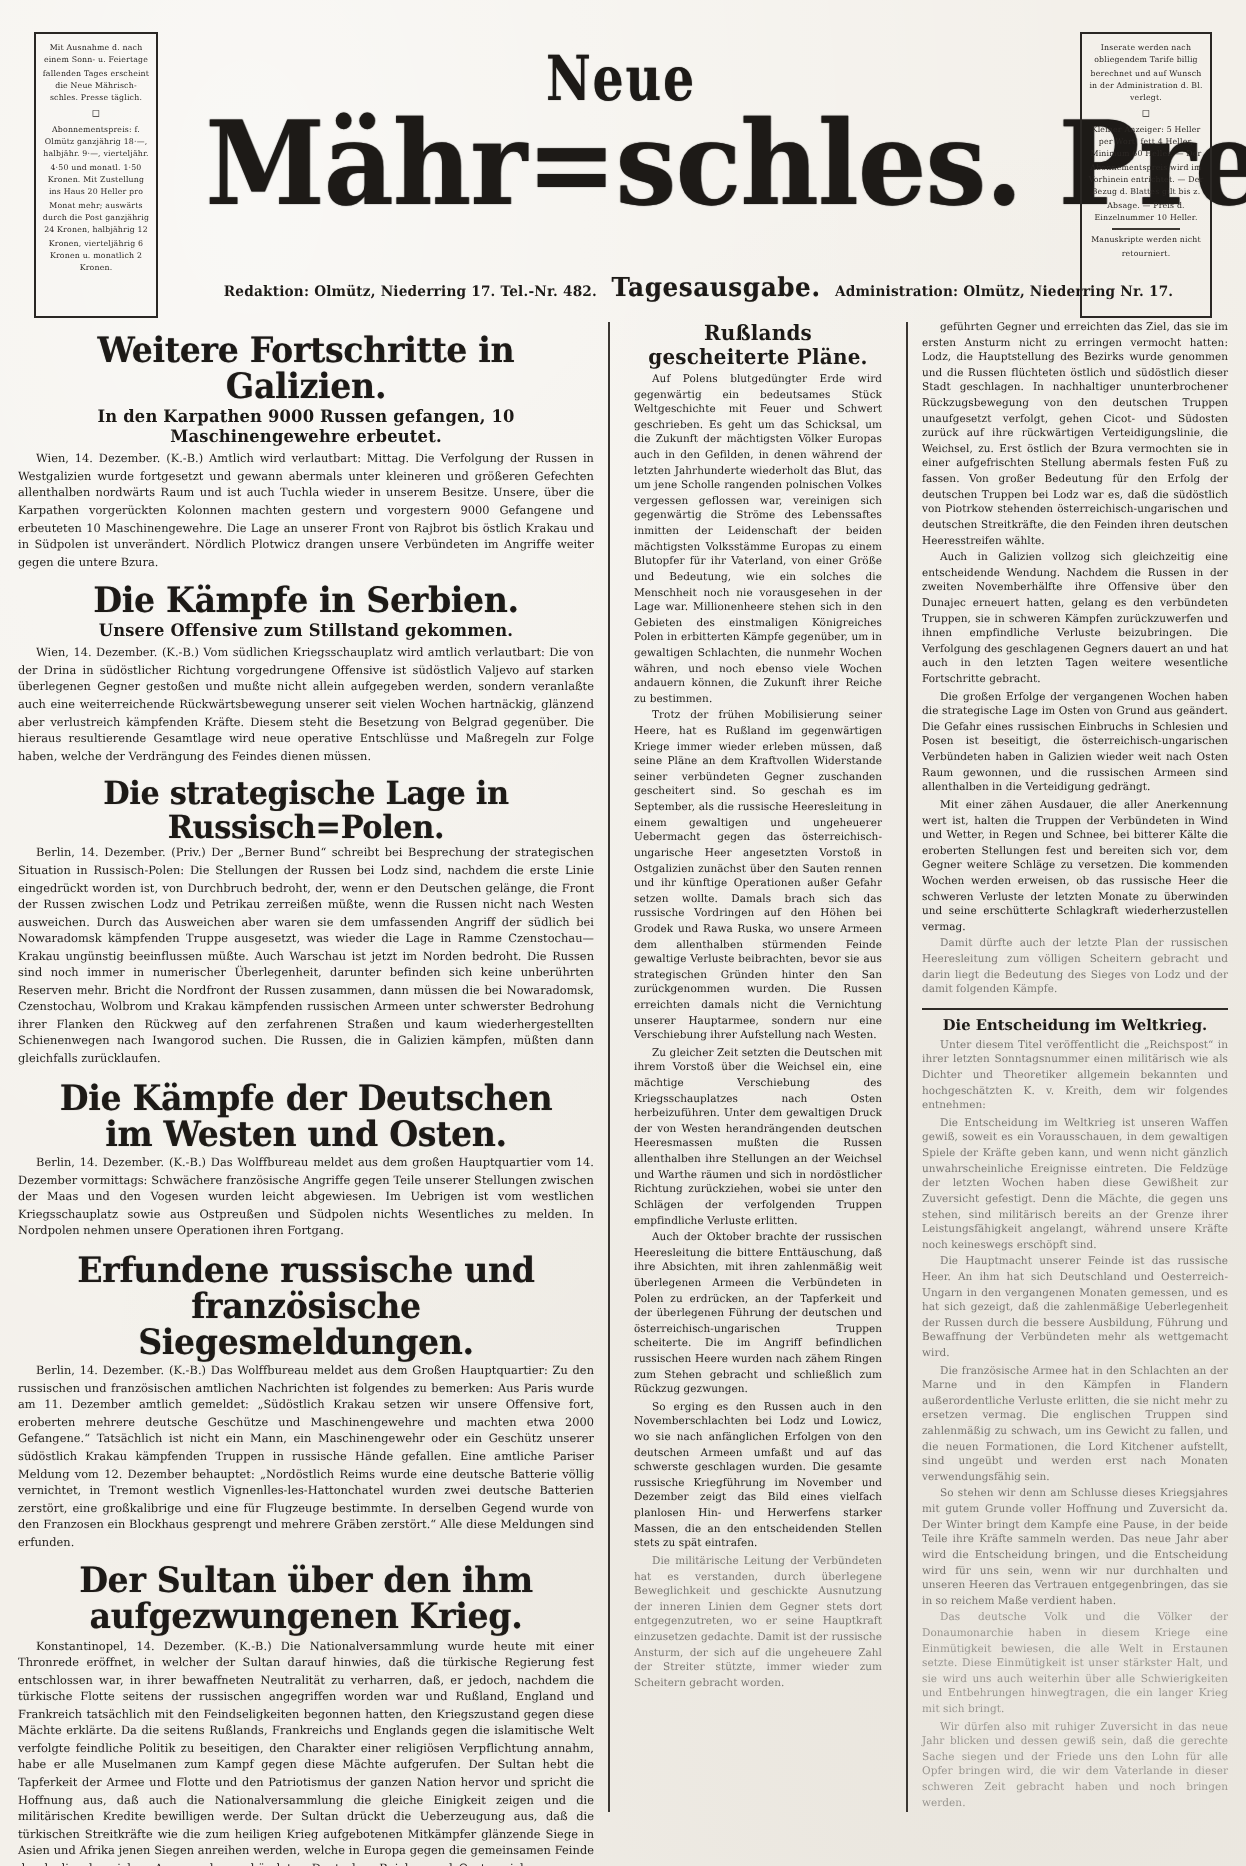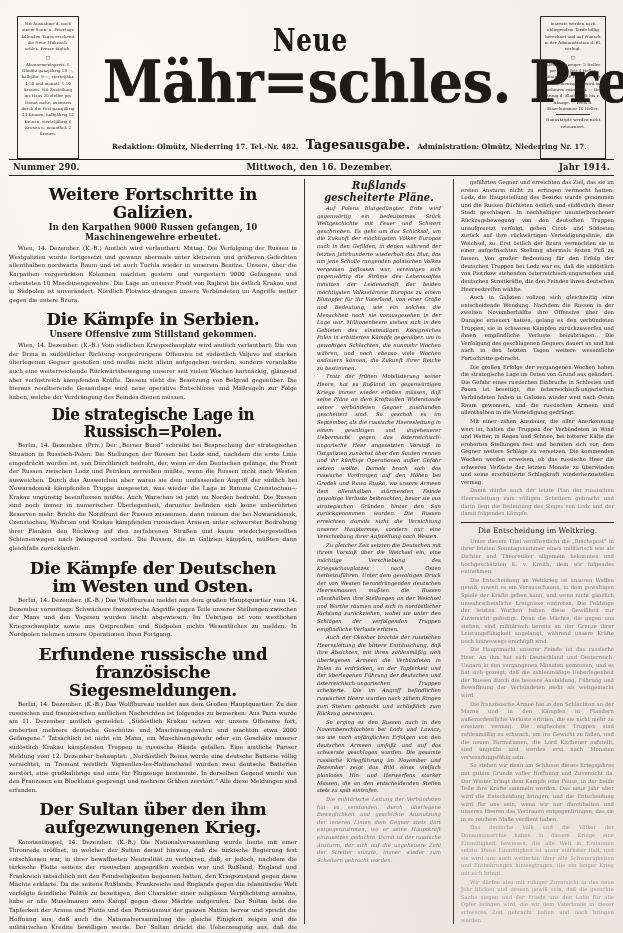--- a/index.html
+++ b/index.html
@@ -86,21 +86,21 @@
   }
   .numbar .mid{font-size:8.6px;}
   
   .cols{
     display:flex;
     height:745px;
     margin-top:3px;
   }
   .col{box-sizing:border-box;}
   .col1{width:295px;padding-right:7px;}
-  .col2{width:150px;padding:0 12px;border-left:1px solid #3b3733;border-right:1px solid #3b3733;font-style:italic;}
+  .col2{width:150px;padding:0 12px;border-left:1px solid #3b3733;border-right:1px solid #3b3733;}
   .col3{width:160px;padding-left:7px;}
   
   h1.hl{
     font-family:"DejaVu Serif", serif;
     font-weight:bold;
     text-align:center;
     margin:6px 0 1px 0;
     line-height:1.04;
     letter-spacing:-.2px;
     transform:scaleX(.95);
@@ -123,21 +123,21 @@
     font-size:10.5px;margin:0 0 2px 0;
     letter-spacing:.1px;transform:scaleX(.95);
   }
   h3.colhead2{
     font-family:"DejaVu Serif", serif;
     font-weight:bold;text-align:center;
     font-size:13px;margin:6px 0 2px 0;letter-spacing:.2px;
   }
   h4.small{
     font-family:"DejaVu Serif", serif;
-    font-weight:normal;text-align:center;
+    font-weight:bold;text-align:center;
     font-size:7.4px;margin:2px 0 3px 0;
   }
   p.body{
     margin:0 0 1px 0;
     text-align:justify;
     text-justify:inter-word;
     hyphens:auto;
     -webkit-hyphens:auto;
     font-size:5.55px;
     line-height:1.47;
@@ -177,25 +177,20 @@
 
     <div class="sidebox right">
       <div>Inserate werden nach obliegendem Tarife billig berechnet und auf Wunsch in der Administration d. Bl. verlegt.</div>
       <div class="dia">◻</div>
       <div>Kleiner Anzeiger: 5 Heller per Wort, fett 4 Heller, Minimum 60 Heller. — Der Abonnementspreis wird im Vorhinein entrichtet. — Der Bezug d. Blattes gilt bis z. Absage. — Preis d. Einzelnummer 10 Heller.</div>
       <div class="rule"></div>
       <div>Manuskripte werden nicht retourniert.</div>
     </div>
   </div>
 
-  <div class="numbar">
-    <div>Nummer 290.</div>
-    <div class="mid">Mittwoch, den 16. Dezember.</div>
-    <div>Jahr 1914.</div>
-  </div>
 
   <div class="cols">
 
     <div class="col col1">
 
       <h1 class="hl hl-xl">Weitere Fortschritte in Galizien.</h1>
       <h2 class="sub">In den Karpathen 9000 Russen gefangen, 10 Maschinengewehre erbeutet.</h2>
       <p class="body">Wien, 14. Dezember. (K.-B.) Amtlich wird verlautbart: Mittag. Die Verfolgung der Russen in Westgalizien wurde fortgesetzt und gewann abermals unter kleineren und größeren Gefechten allenthalben nordwärts Raum und ist auch Tuchla wieder in unserem Besitze. Unsere, über die Karpathen vorgerückten Kolonnen machten gestern und vorgestern 9000 Gefangene und erbeuteten 10 Maschinengewehre. Die Lage an unserer Front von Rajbrot bis östlich Krakau und in Südpolen ist unverändert. Nördlich Plotwicz drangen unsere Verbündeten im Angriffe weiter gegen die untere Bzura.</p>
 
       <h1 class="hl hl-xl">Die Kämpfe in Serbien.</h1>

